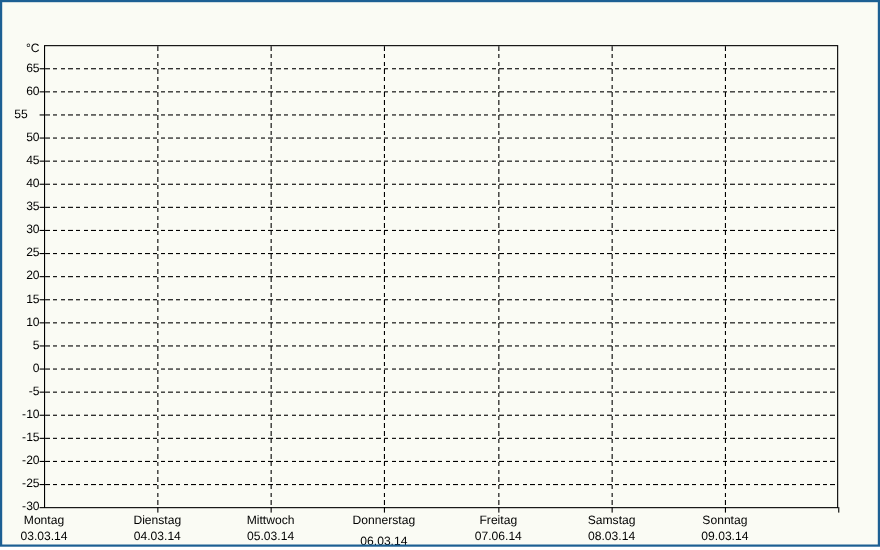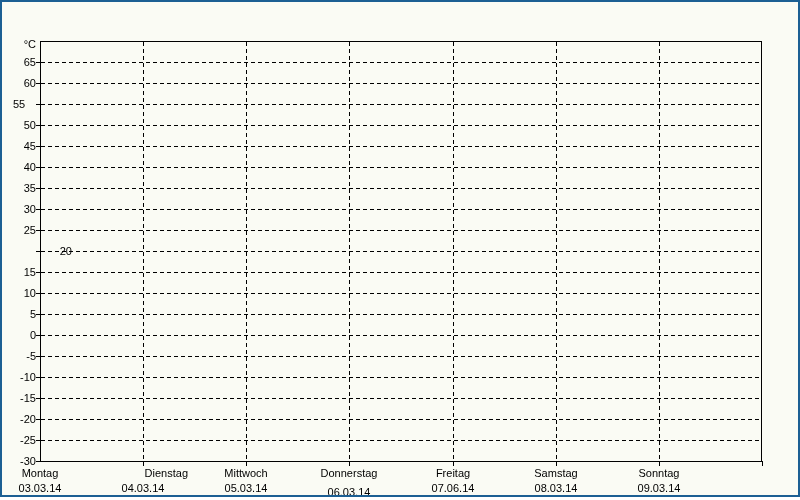--- a/index.html
+++ b/index.html
@@ -111,21 +111,21 @@
       <div class="ylab" style="top: 139px;">45</div>
       <div class="ytickmark" style="top: 146px;"></div>
       <div class="ylab" style="top: 160px;">40</div>
       <div class="ytickmark" style="top: 167px;"></div>
       <div class="ylab" style="top: 181px;">35</div>
       <div class="ytickmark" style="top: 188px;"></div>
       <div class="ylab" style="top: 202px;">30</div>
       <div class="ytickmark" style="top: 209px;"></div>
       <div class="ylab" style="top: 223px;">25</div>
       <div class="ytickmark" style="top: 230px;"></div>
-      <div class="ylab" style="top: 244px; padding-left: 36px;">20</div>
+      <div class="ylab" style="top: 244px;">20</div>
       <div class="ytickmark" style="top: 251px;"></div>
       <div class="ylab" style="top: 265px;">15</div>
       <div class="ytickmark" style="top: 272px;"></div>
       <div class="ylab" style="top: 286px;">10</div>
       <div class="ytickmark" style="top: 293px;"></div>
       <div class="ylab" style="top: 307px;">5</div>
       <div class="ytickmark" style="top: 314px;"></div>
       <div class="ylab" style="top: 328px;">0</div>
       <div class="ytickmark" style="top: 335px;"></div>
       <div class="ylab" style="top: 349px;">-5</div>
@@ -135,21 +135,21 @@
       <div class="ylab" style="top: 391px;">-15</div>
       <div class="ytickmark" style="top: 398px;"></div>
       <div class="ylab" style="top: 412px;">-20</div>
       <div class="ytickmark" style="top: 419px;"></div>
       <div class="ylab" style="top: 433px;">-25</div>
       <div class="ytickmark" style="top: 440px;"></div>
       <div class="ylab" style="top: 454px;">-30</div>
       <div class="ytickmark" style="top: 461px;"></div>
       <div class="xlab" style="left: -5px; top: 467px;">Montag</div>
       <div class="xlab" style="left: -5px; top: 482px;">03.03.14</div>
-      <div class="xlab" style="left: 98px; top: 467px; text-align: right;">Dienstag</div>
+      <div class="xlab" style="left: 98px; top: 467px;">Dienstag</div>
       <div class="xlab" style="left: 98px; top: 482px;">04.03.14</div>
       <div class="xlab" style="left: 201px; top: 467px;">Mittwoch</div>
       <div class="xlab" style="left: 201px; top: 482px;">05.03.14</div>
       <div class="xlab" style="left: 304px; top: 467px;">Donnerstag</div>
       <div class="xlab" style="left: 304px; top: 486px;">06.03.14</div>
       <div class="xlab" style="left: 408px; top: 467px;">Freitag</div>
       <div class="xlab" style="left: 408px; top: 482px;">07.06.14</div>
       <div class="xlab" style="left: 511px; top: 467px;">Samstag</div>
       <div class="xlab" style="left: 511px; top: 482px;">08.03.14</div>
       <div class="xlab" style="left: 614px; top: 467px;">Sonntag</div>

